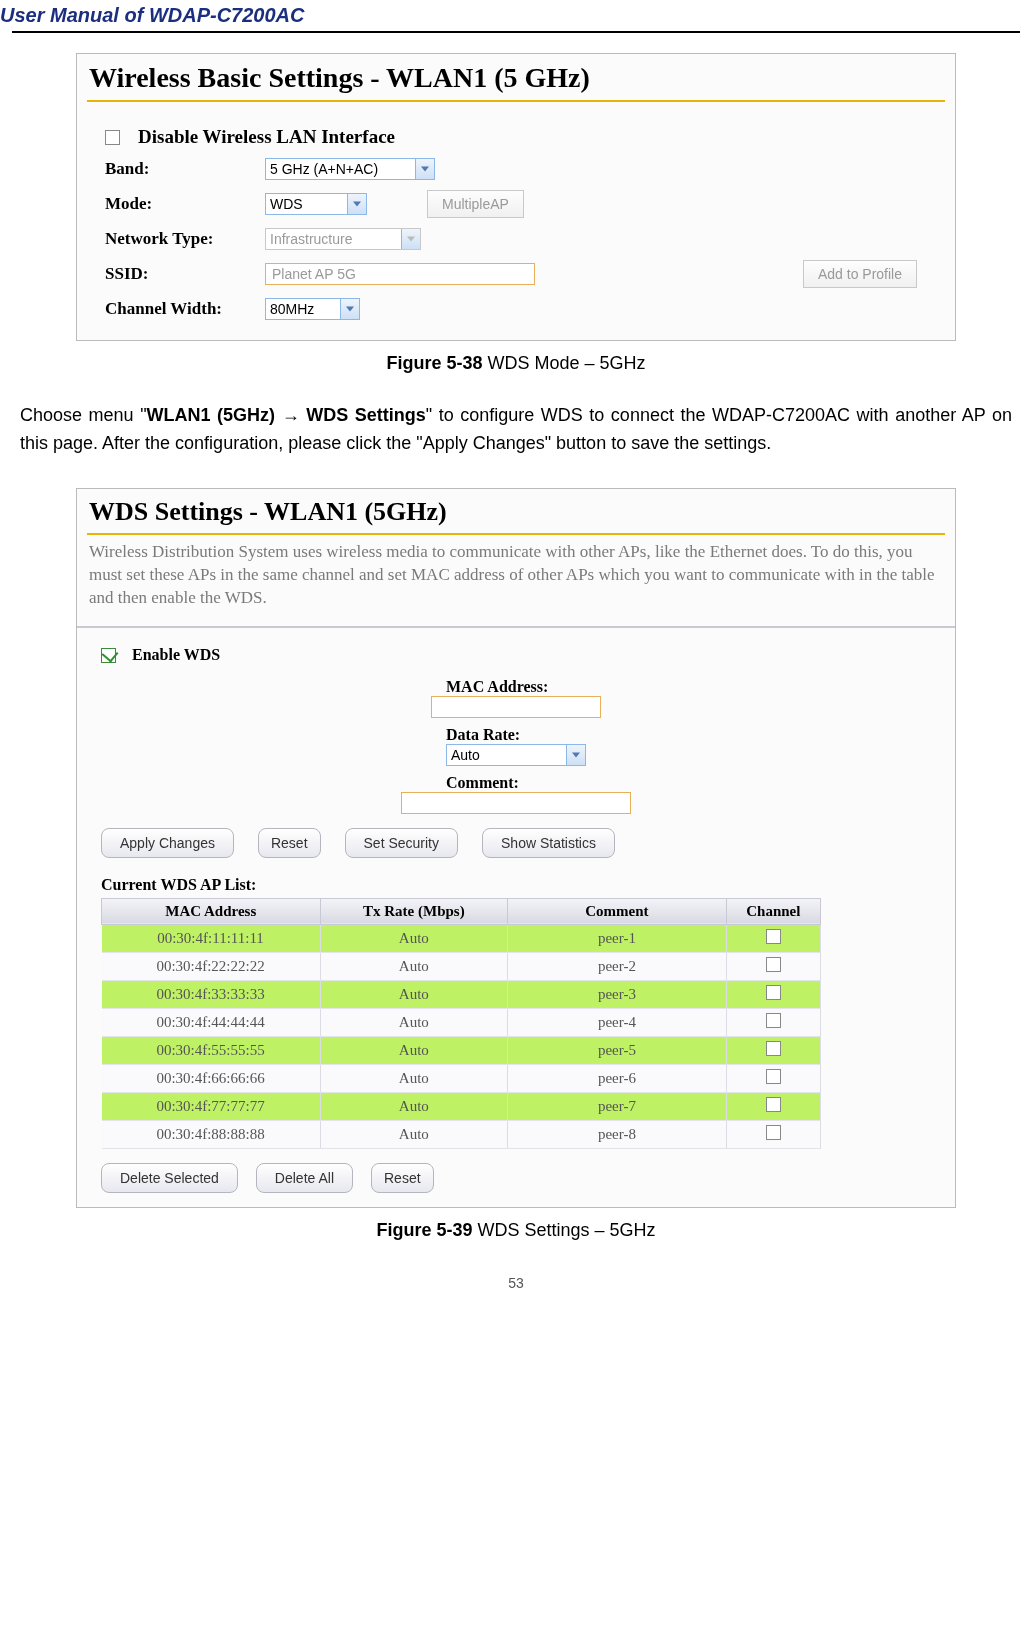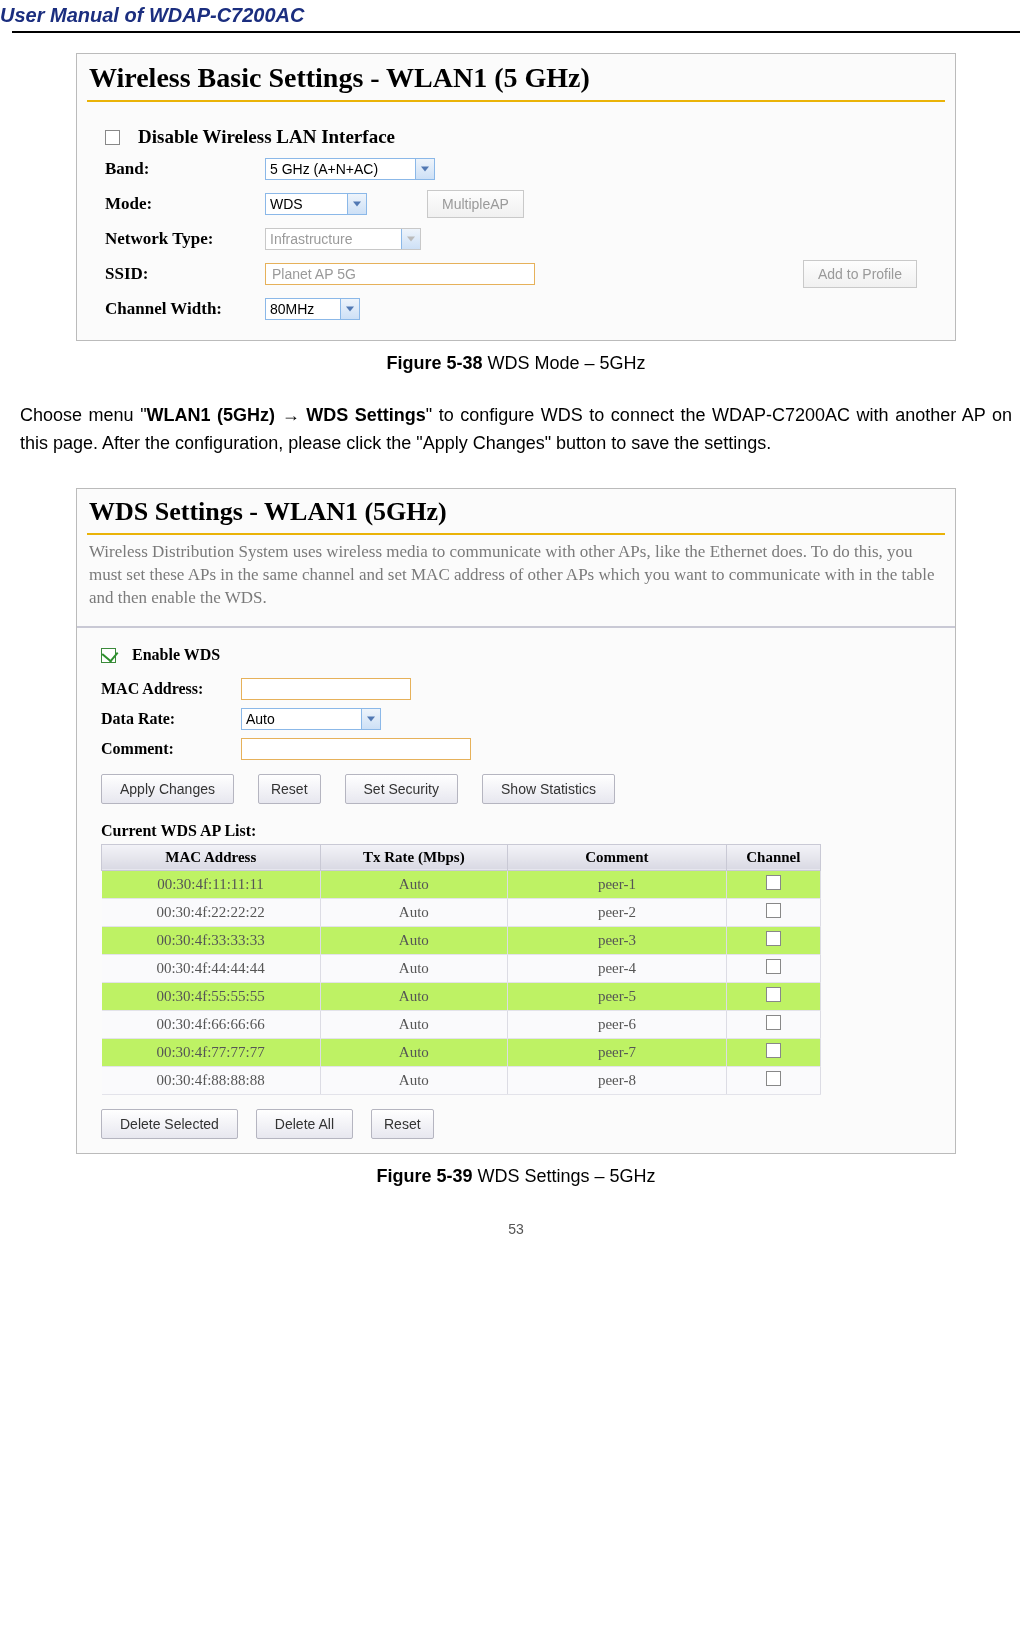--- a/index.html
+++ b/index.html
@@ -53,31 +53,31 @@
   
   .f2 .desc{font-family:'Times New Roman',serif;color:#7a7a7a;
     font-size:17px;line-height:1.35;margin:6px 2px 16px 2px;}
   .f2 .hline{border-top:2px solid #c9c9d5;margin:6px -10px;}
   .f2 .chk-on{width:13px;height:13px;border:1px solid #3a8a3a;
     background:#fff;display:inline-block;position:relative;
     margin-right:12px;vertical-align:middle;}
   .f2 .chk-on::after{content:"";position:absolute;left:2px;top:-1px;
     width:10px;height:10px;border:solid #2d8f2d;border-width:0 0 2px 2px;
     transform:rotate(-50deg) scaleX(1);}
-  .f2 .form-row{display:flex;align-items:center;margin:8px 0;}
+  .f2 .form-row{display:flex;align-items:center;margin:8px 0;flex-direction:column;}
   .f2 .form-row .lb{width:140px;font-weight:bold;font-size:16px;}
   .txt{border:1px solid #e6b15a;background:#fff;height:22px;
     box-sizing:border-box;width:170px;}
   .txt2{width:230px;}
 
   .btnbar{display:flex;gap:24px;margin:14px 0 18px 0;}
   .btn{border:1px solid #b5b5c0;
     background:linear-gradient(#ffffff,#e7e7ef);color:#333;
     height:28px;padding:0 18px;font-family:Arial,Helvetica,sans-serif;
-    font-size:14px;display:inline-flex;align-items:center;border-radius:2px;}
+    font-size:14px;display:inline-flex;align-items:center;border-radius:8px;}
   .btn.sm{padding:0 12px;}
 
   .subhead{font-family:'Times New Roman',serif;font-weight:bold;
     font-size:16px;margin:6px 0 4px 0;}
 
   table.list{width:720px;border-collapse:collapse;
     font-family:'Times New Roman',serif;font-size:15px;}
   table.list th{background:linear-gradient(#f3f3f8,#d9d9e3);
     font-weight:bold;font-style:normal;padding:4px 0;
     border:1px solid #c9c9d5;}

